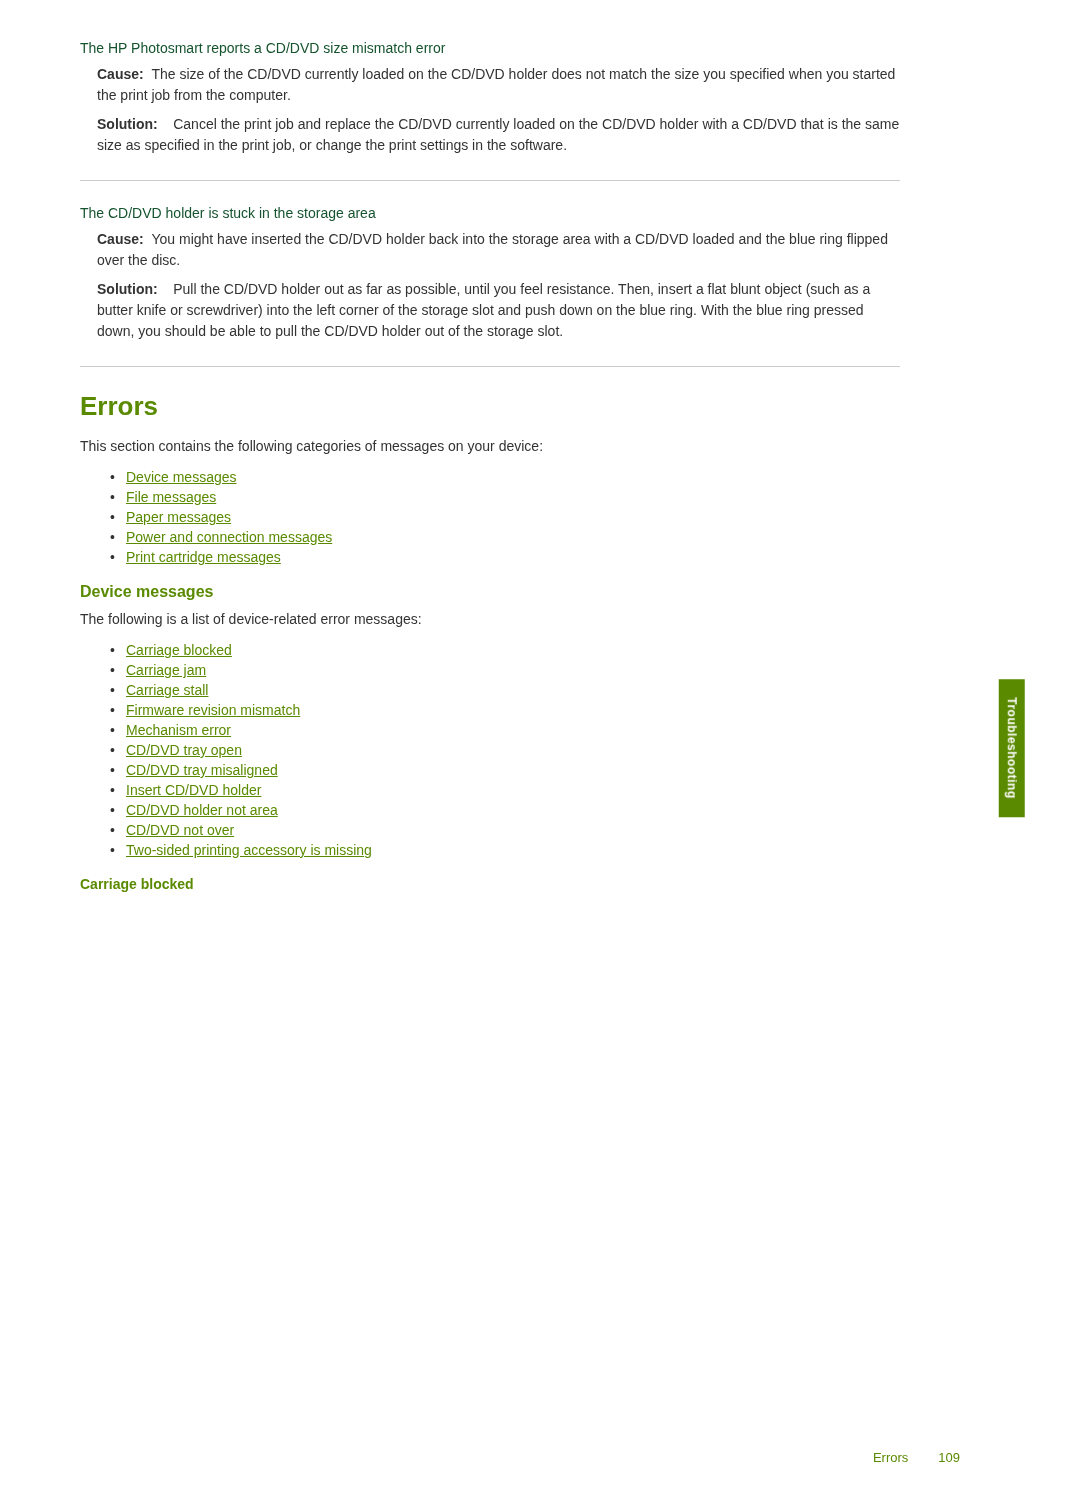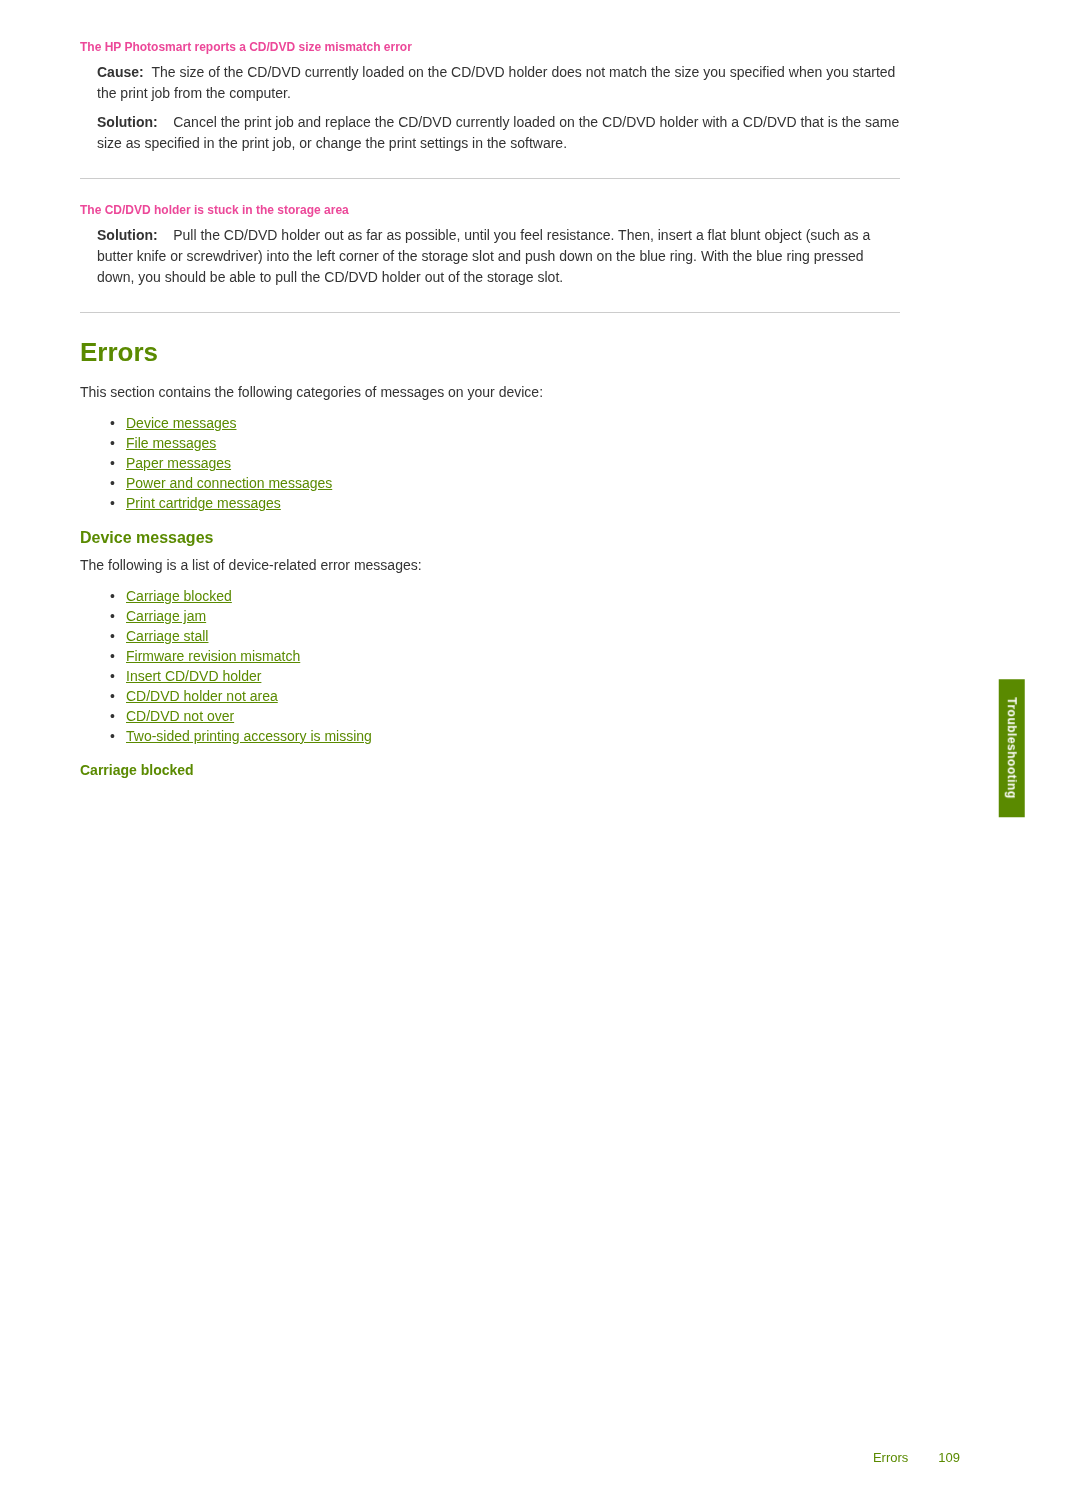--- a/index.html
+++ b/index.html
@@ -14,23 +14,23 @@
       background: #fff;
       width: 1080px;
       min-height: 1495px;
       position: relative;
     }
     .page-container {
       padding: 40px 80px 80px 80px;
       max-width: 980px;
     }
     .section-heading-green {
-      color: #ec4899;
-      font-size: 12px;
-      font-weight: bold;
+      color: #14532d;
+      font-size: 14px;
+      font-weight: normal;
       margin-bottom: 8px;
     }
     .subsection {
       margin-left: 17px;
       margin-bottom: 10px;
     }
     .subsection p {
       margin-bottom: 8px;
       line-height: 1.5;
     }
@@ -134,20 +134,24 @@
       </p>
     </div>
   </div>
 
   <hr class="divider">
 
   <div>
     <div class="section-heading-green">The CD/DVD holder is stuck in the storage area</div>
     <div class="subsection">
       <p>
+        <span class="bold-label">Cause:</span>
+        &nbsp;<span>You might have inserted the CD/DVD holder back into the storage area with a CD/DVD loaded and the blue ring flipped over the disc.</span>
+      </p>
+      <p>
         <span class="bold-label">Solution:</span>
         &nbsp;&nbsp;&nbsp;<span>Pull the CD/DVD holder out as far as possible, until you feel resistance. Then, insert a flat blunt object (such as a butter knife or screwdriver) into the left corner of the storage slot and push down on the blue ring. With the blue ring pressed down, you should be able to pull the CD/DVD holder out of the storage slot.</span>
       </p>
     </div>
   </div>
 
   <hr class="divider">
 
   <div>
     <h1 class="errors-heading">Errors</h1>
@@ -181,20 +185,29 @@
         <a>Carriage blocked</a>
       </li>
       <li>
         <a>Carriage jam</a>
       </li>
       <li>
         <a>Carriage stall</a>
       </li>
       <li>
         <a>Firmware revision mismatch</a>
+      </li>
+      <li>
+        <a>Mechanism error</a>
+      </li>
+      <li>
+        <a>CD/DVD tray open</a>
+      </li>
+      <li>
+        <a>CD/DVD tray misaligned</a>
       </li>
       <li>
         <a>Insert CD/DVD holder</a>
       </li>
       <li>
         <a>CD/DVD holder not area</a>
       </li>
       <li>
         <a>CD/DVD not over</a>
       </li>

